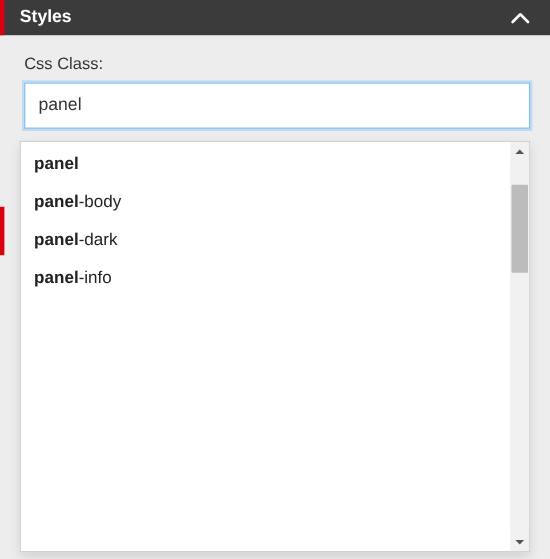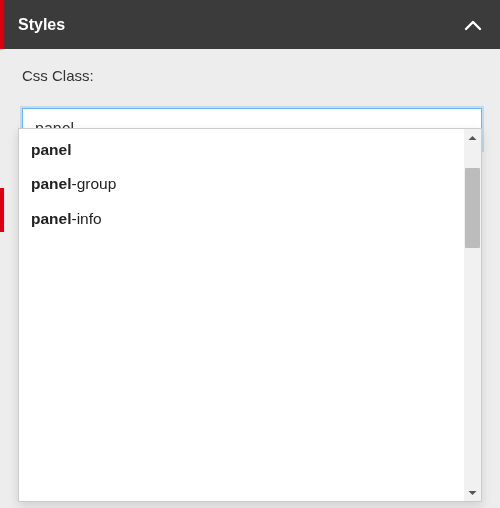--- a/index.html
+++ b/index.html
@@ -2,40 +2,40 @@
 <html><head>
 <meta charset="utf-8">
 <style>
   * { box-sizing: border-box; margin: 0; padding: 0; }
   html, body { width: 500px; height: 508px; font-family: "Segoe UI", Arial, sans-serif; background: #ededed; overflow: hidden; }
   .container { width: 500px; height: 508px; background: #ededed; position: relative; }
 
   .panel-header {
     background: #3b3b3b;
     color: #fff;
-    height: 49px;
+    height: 32px;
     display: flex;
     align-items: center;
     justify-content: space-between;
     padding: 0 18px 0 14px;
     border-left: 4px solid #d9000f;
   }
   .panel-header .title {
     font-size: 16px;
     font-weight: 600;
   }
   .panel-header .chevron svg { display: block; }
 
   .form-area {
     padding: 18px 18px 10px 22px;
   }
   .field-label {
     font-size: 15px;
     color: #333;
-    margin-bottom: 24px;
+    margin-bottom: 8px;
   }
   .text-input {
     width: 100%;
     height: 42px;
     border: 1px solid #6fb7f2;
     box-shadow: 0 0 0 2px rgba(111,183,242,0.35);
     padding: 0 12px;
     font-size: 16px;
     color: #333;
     outline: none;
@@ -121,21 +121,22 @@
   <div class="form-area">
     <div class="field-label">Css Class:</div>
     <input class="text-input" type="text" value="panel" style="">
   </div>
 
   <div class="red-stripe"></div>
 
   <div class="dropdown">
     <div class="dropdown-list" id="dropdown-list">
         <div class="dropdown-item"><span class="match">panel</span><span></span></div>
-        <div class="dropdown-item"><span class="match">panel</span><span>-group</span></div>
+        <div class="dropdown-item"><span class="match">panel</span><span>-body</span></div>
+        <div class="dropdown-item"><span class="match">panel</span><span>-dark</span></div>
         <div class="dropdown-item"><span class="match">panel</span><span>-info</span></div>
       </div>
     <div class="dropdown-scrollbar">
       <div class="scroll-btn">
         <svg width="9" height="6" viewBox="0 0 9 6">
             <path d="M0.5 5 L4.5 1 L8.5 5 Z" fill="#555"></path>
           </svg>
       </div>
       <div class="scroll-track">
         <div class="scroll-thumb"></div>

